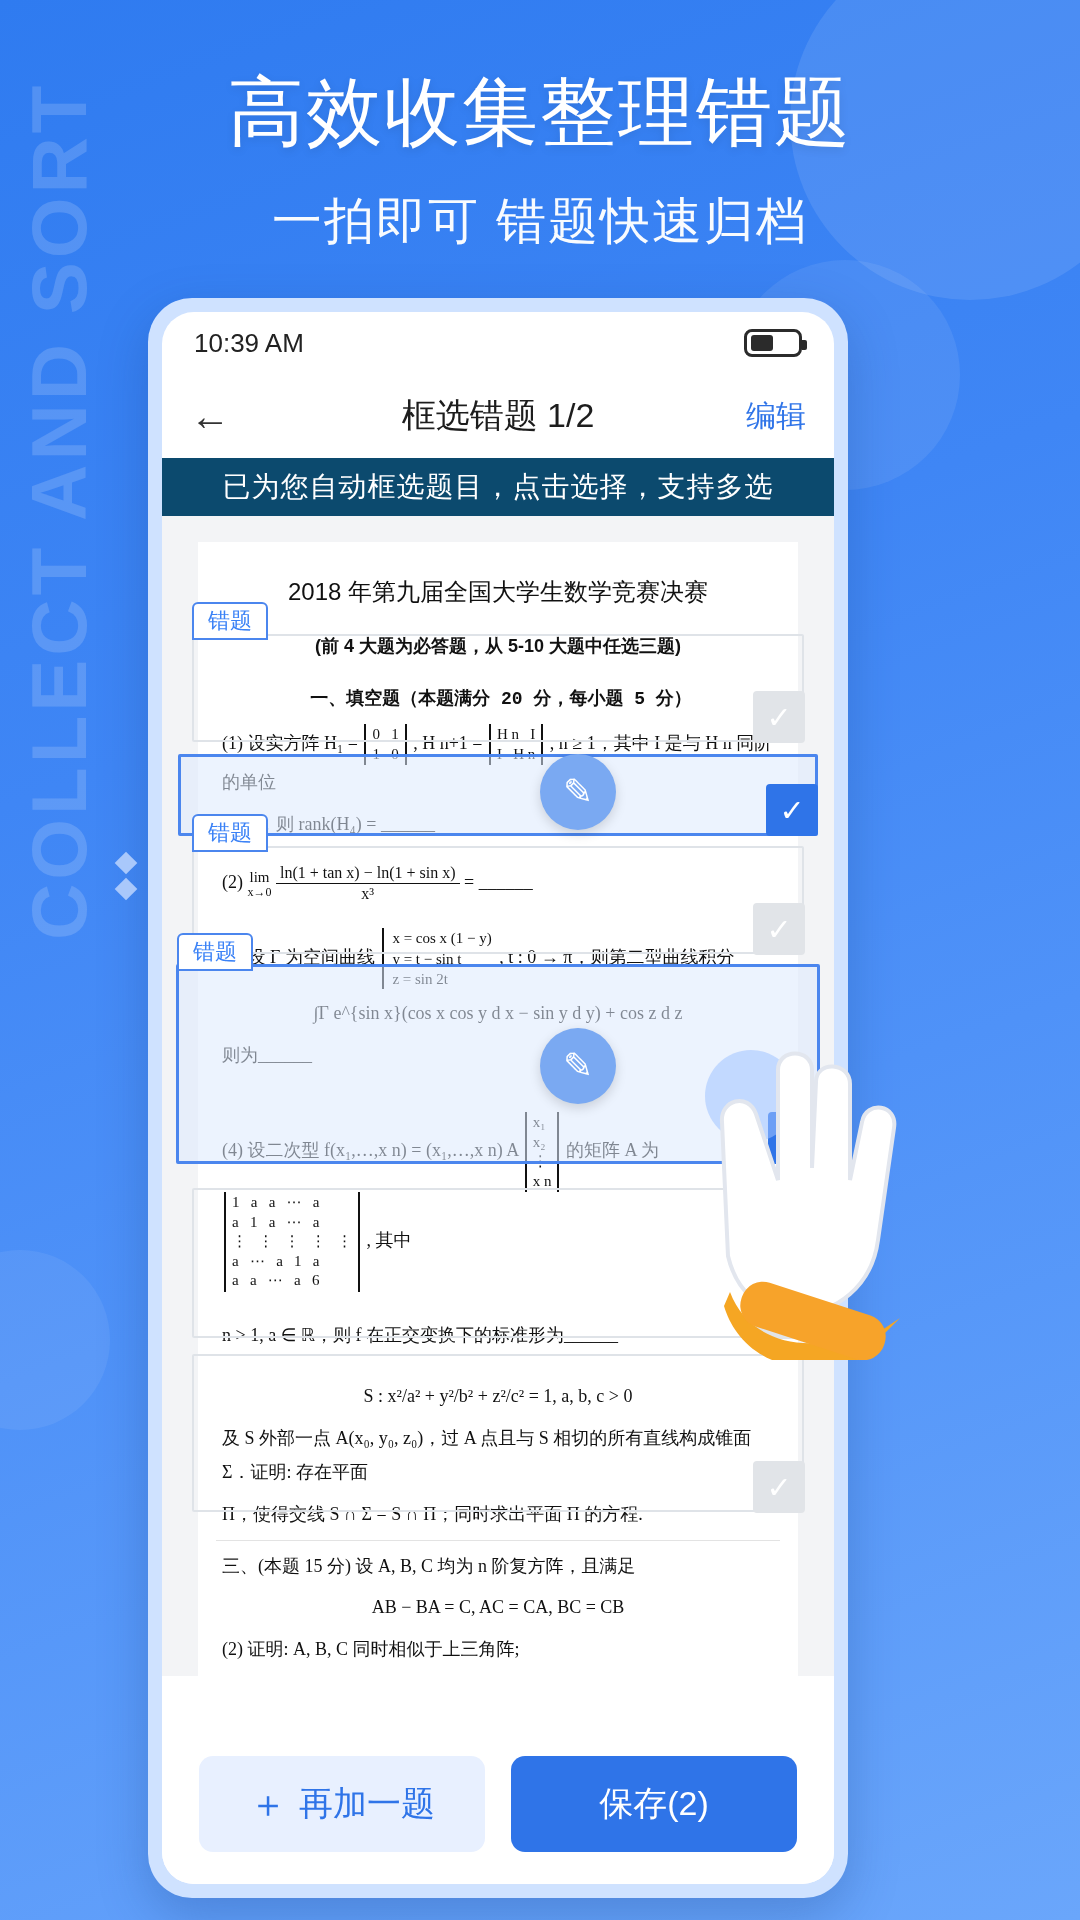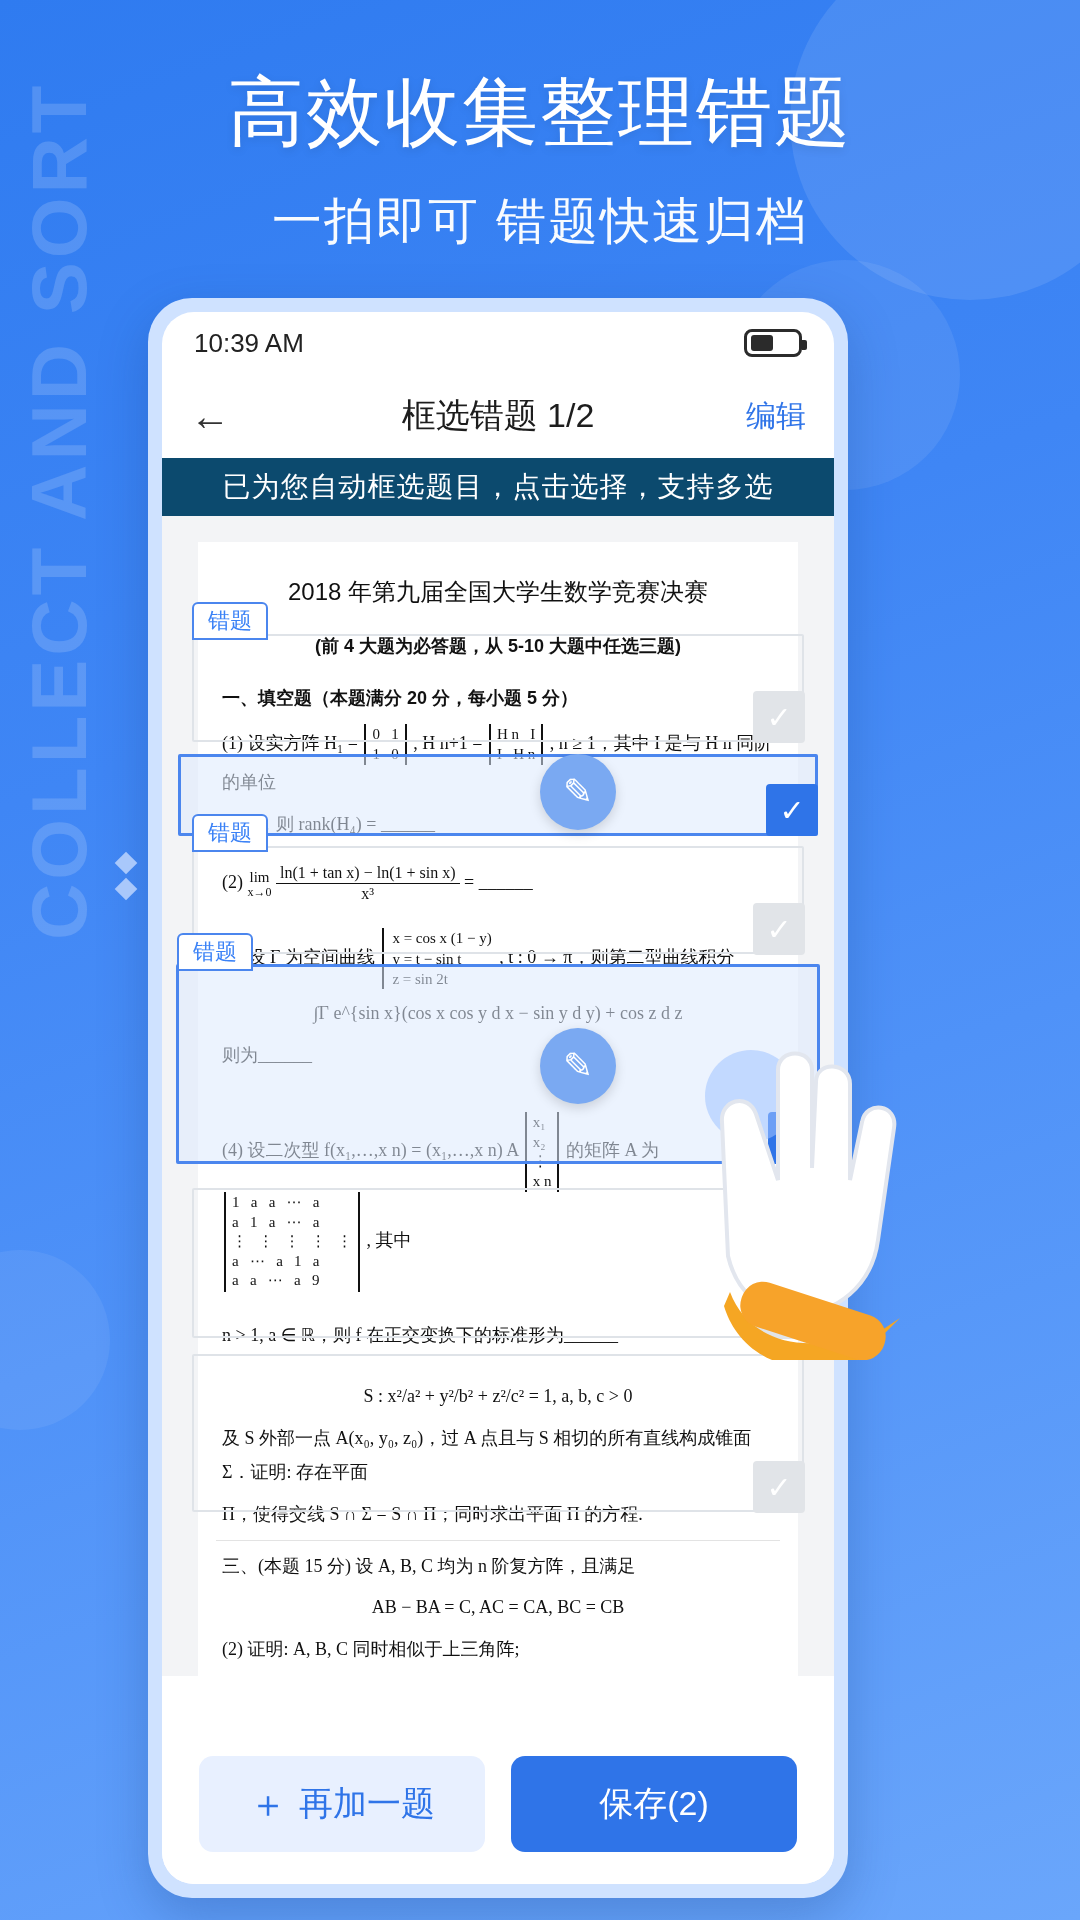--- a/index.html
+++ b/index.html
@@ -170,21 +170,22 @@
     text-align: center;
     font-weight: bold;
     font-size: 18px;
     margin-bottom: 28px;
     font-family: "Liberation Sans", sans-serif;
   }
   .sec-head {
     font-weight: bold;
     font-size: 18px;
     margin: 6px 0 14px 6px;
-    font-family: Liberation Sans, sans-serif;
+    font-family: Liberation Mono, monospace;
+    text-align: center;
   }
   .q {
     font-size: 18px;
     line-height: 1.9;
     margin: 0 0 8px 6px;
     position: relative;
   }
   .q .frac {
     display: inline-block;
     vertical-align: middle;
@@ -403,21 +404,21 @@
               <div>x₂</div>
               <div>⋮</div>
               <div>x n</div>
             </span>
             <span>的矩阵 A 为</span>
             <span class="mat">
               <div>1   a   a   ⋯   a</div>
               <div>a   1   a   ⋯   a</div>
               <div>⋮   ⋮   ⋮   ⋮   ⋮</div>
               <div>a   ⋯   a   1   a</div>
-              <div>a   a   ⋯   a   9</div>
+              <div>a   a   ⋯   a   6</div>
             </span>
             <span>, 其中</span>
           </div>
           <div class="q" style="margin-top:26px">n &gt; 1, a ∈ ℝ，则 f 在正交变换下的标准形为______</div>
 
           <div class="center-eq" style="margin-top:34px">S : x²/a² + y²/b² + z²/c² = 1,   a, b, c &gt; 0</div>
           <div class="q">及 S 外部一点 A(x₀, y₀, z₀)，过 A 点且与 S 相切的所有直线构成锥面 Σ．证明: 存在平面</div>
           <div class="q">Π，使得交线 S ∩ Σ = S ∩ Π；同时求出平面 Π 的方程.</div>
 
           <div class="line-sep"></div>

